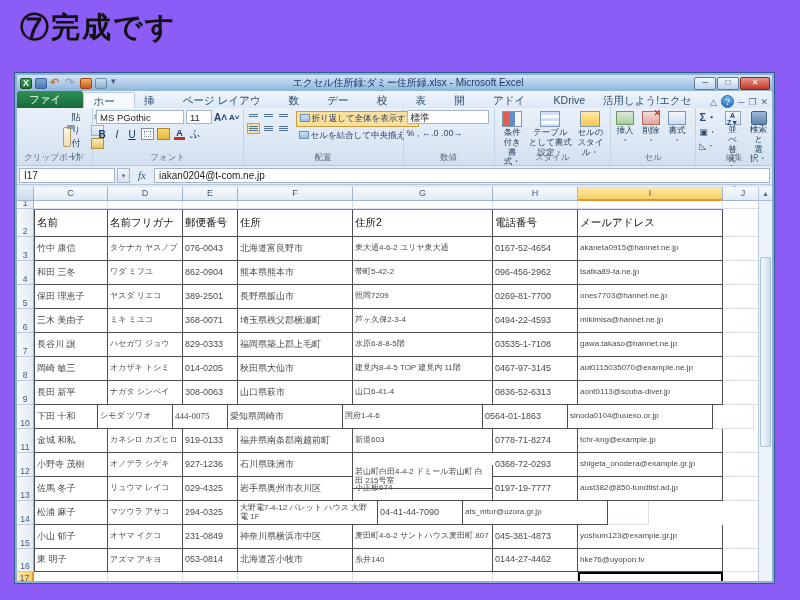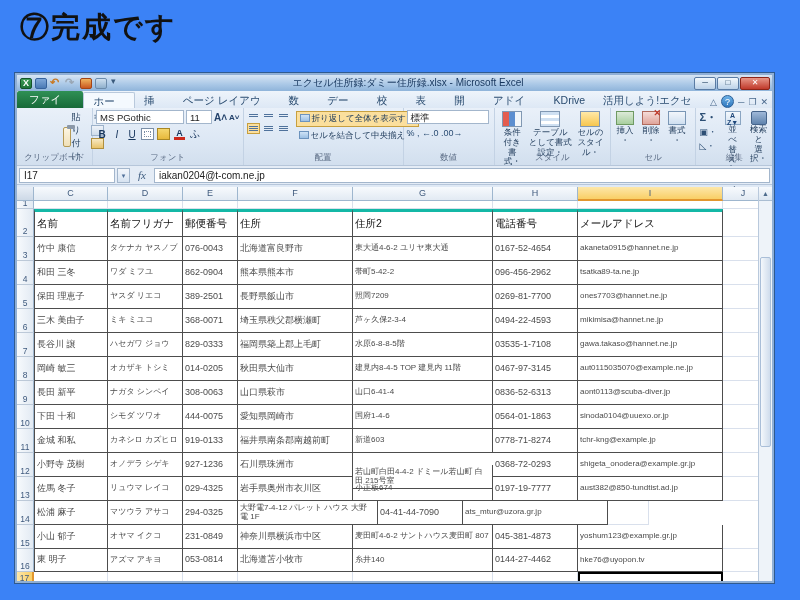--- a/index.html
+++ b/index.html
@@ -1,18 +1,18 @@
 <!DOCTYPE html>
 <html><head>
 <meta charset="utf-8">
 <style>
   * { margin:0; padding:0; box-sizing:border-box; }
   html,body { width:800px; height:600px; background:#ffffff; overflow:hidden;
               font-family:"Liberation Sans", sans-serif; }
-  #stage { position:relative; width:800px; height:600px; background:#3b82f6; }
+  #stage { position:relative; width:800px; height:600px; background:#8b5cf6; }
 
   
   .page-title { position:absolute; left:20px; top:8px; font-size:29px; font-weight:bold;
                 color:#111; letter-spacing:2px; }
 
   
   #win { position:absolute; left:14px; top:72px; width:761px; height:512px;
          border:1px solid #2f5a8f; background:#dfe9f5; overflow:hidden;
          box-shadow:inset 0 0 0 2px #8fafd6; }
 
@@ -145,21 +145,21 @@
   .grid-rows { position:absolute; left:0; right:14px; top:14px; bottom:0; overflow:hidden; }
   .grow { display:flex; }
   .rh { flex:none; width:17px; background:linear-gradient(90deg,#f7fafd,#e2eaf3); border-right:1px solid #9eb6ce;
         border-bottom:1px solid #bcc9d8; font-size:8.5px; color:#3f5a7d; text-align:center;
         display:flex; align-items:flex-end; justify-content:center; }
   .rh.selrow { background:linear-gradient(90deg,#fde7a9,#f9cf66); border-right:2px solid #e2962e; }
   .gc { flex:none; border-right:1px solid #d9e0ec; border-bottom:1px solid #d9e0ec; overflow:hidden;
         font-size:9px; color:#3b3b3b; padding:1px 2px; line-height:1.1; display:flex; align-items:center; }
   .gc.tbl { border-right:1px solid #4d4d4d; border-bottom:1px solid #4d4d4d; }
   .gc.tfirst { border-left:1px solid #4d4d4d; }
-  .gc.ttop { border-top:3px solid #14b8a6; }
+  .gc.ttop { border-top:1px solid #14b8a6; }
   .gc.hdrcell { font-size:10.5px; color:#111; }
   .gc.blur { filter:blur(0.6px); color:#4a4a4a; }
   .gc.f8 { font-size:8px; }
   .gc.sel { outline:2px solid #000; outline-offset:-2px; background:#fff; }
   .vsb { position:absolute; right:0; top:0; width:14px; bottom:0; background:#eef3f9; border-left:1px solid #b9c9dc; }
   .vsb .arr { height:14px; background:linear-gradient(#f7fafd,#dce6f1); border-bottom:1px solid #aabdd2;
               font-size:7px; color:#4d6b8c; text-align:center; line-height:13px; }
   .vsb .thumb { position:absolute; left:1px; right:1px; top:70px; height:190px; background:linear-gradient(90deg,#f4f8fc,#cfdcec);
                 border:1px solid #a9bed8; border-radius:2px; }
 </style>
@@ -470,23 +470,23 @@
             <div class="gc tbl blur f8" style="width: 75px; height: 24px;">ナガタ シンペイ</div>
             <div class="gc tbl blur" style="width: 55px; height: 24px;">308-0063</div>
             <div class="gc tbl blur" style="width: 115px; height: 24px;">山口県萩市</div>
             <div class="gc tbl blur f8" style="width: 140px; height: 24px;">山口6-41-4</div>
             <div class="gc tbl blur" style="width: 85px; height: 24px;">0836-52-6313</div>
             <div class="gc tbl blur f8" style="width: 145px; height: 24px;">aont0113@scuba-diver.jp</div>
             <div class="gc" style="width: 41px; height: 24px;"></div>
           </div>
           <div class="grow" style="height: 24px;">
             <div class="rh" style="height: 24px;">10</div>
-            <div class="gc tbl tfirst blur" style="width: 74px; height: 24px;">下田 十和</div>
+            <div class="gc tbl tfirst blur" style="width: 64px; height: 24px;">下田 十和</div>
             <div class="gc tbl blur f8" style="width: 75px; height: 24px;">シモダ ツワオ</div>
-            <div class="gc tbl blur" style="width: 55px; height: 24px;">444-0075</div>
+            <div class="gc tbl blur" style="width: 55px; height: 24px; font-family: Liberation Serif, serif;">444-0075</div>
             <div class="gc tbl blur" style="width: 115px; height: 24px;">愛知県岡崎市</div>
             <div class="gc tbl blur f8" style="width: 140px; height: 24px;">国府1-4-6</div>
             <div class="gc tbl blur" style="width: 85px; height: 24px;">0564-01-1863</div>
             <div class="gc tbl blur f8" style="width: 145px; height: 24px;">sinoda0104@uuexo.or.jp</div>
             <div class="gc" style="width: 41px; height: 24px;"></div>
           </div>
           <div class="grow" style="height: 24px;">
             <div class="rh" style="height: 24px;">11</div>
             <div class="gc tbl tfirst blur" style="width: 74px; height: 24px;">金城 和私</div>
             <div class="gc tbl blur f8" style="width: 75px; height: 24px;">カネシロ カズヒロ</div>

